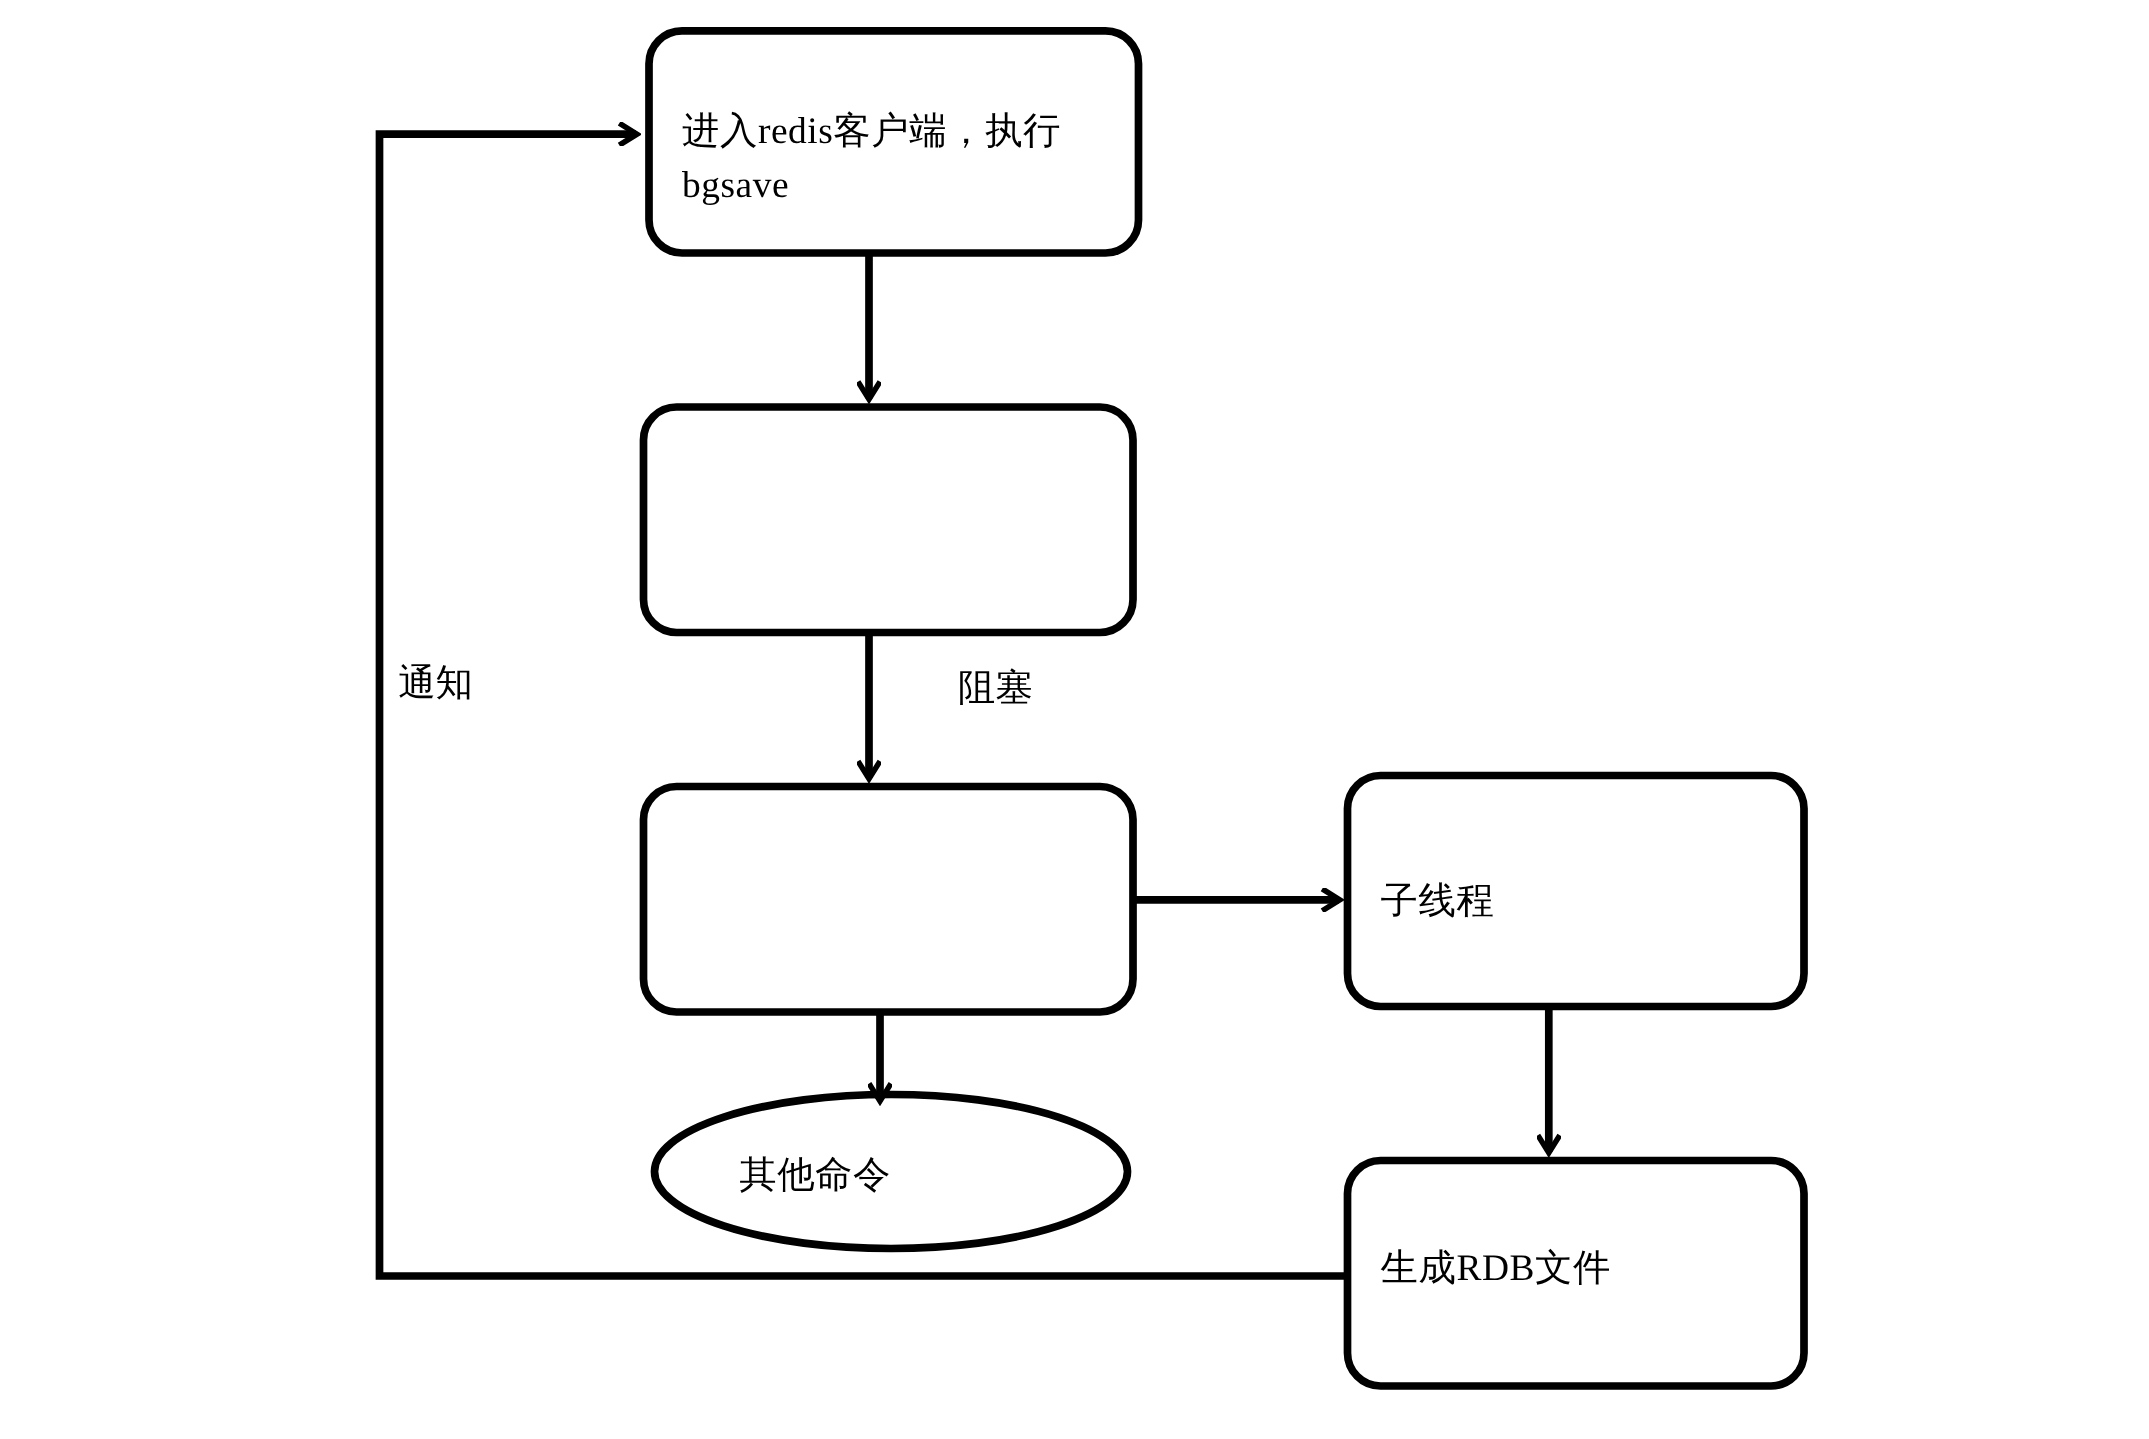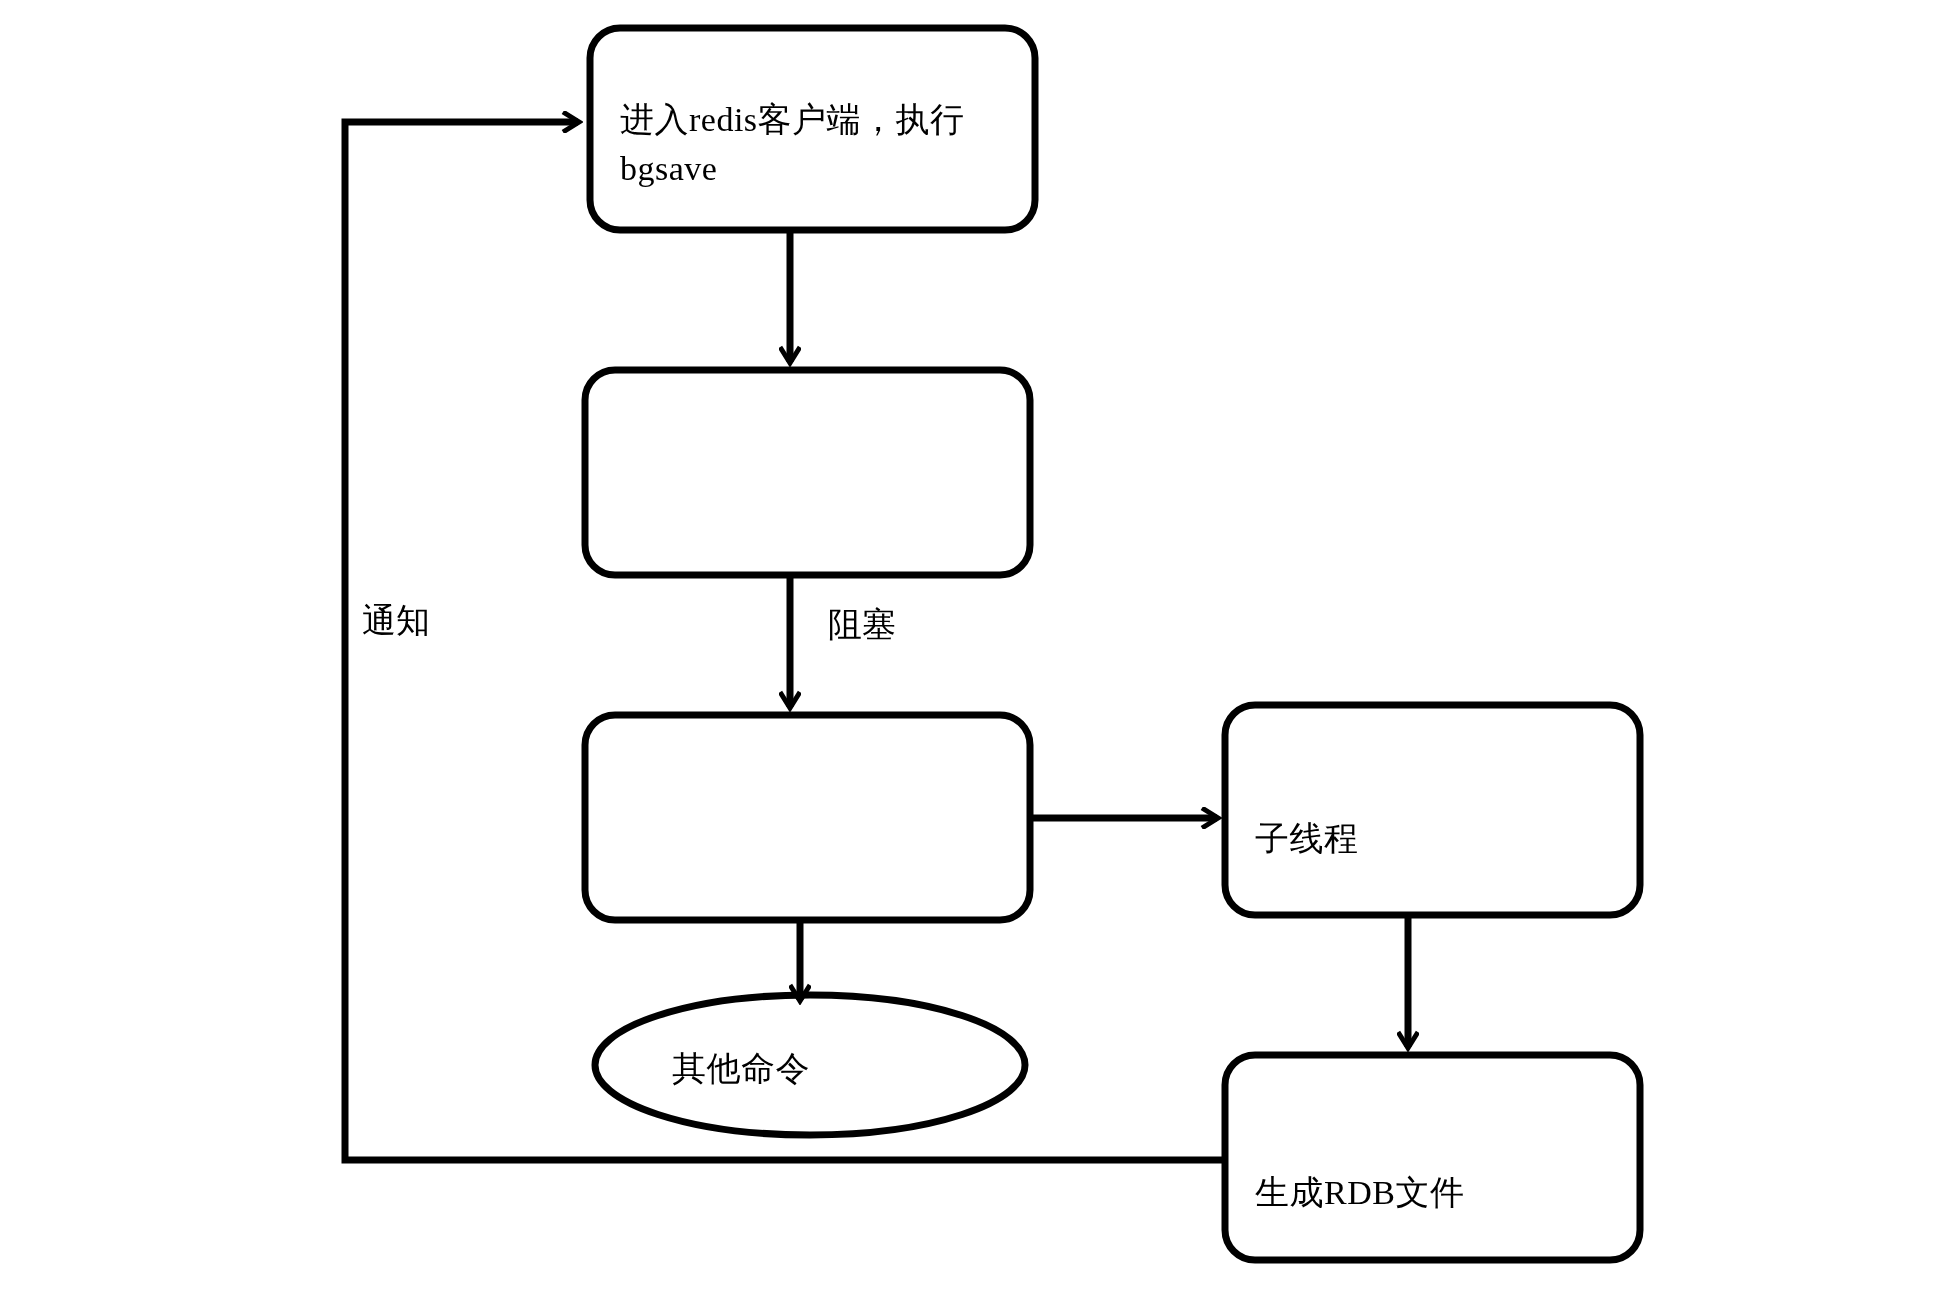--- a/index.html
+++ b/index.html
@@ -75,23 +75,23 @@
     <line x1="1408" y1="915" x2="1408" y2="1047" stroke="#000000" stroke-width="7" marker-end="url(#openArrow)"></line>
 
     <path d="M 1225 1160 L 345 1160 L 345 122 L 578 122" fill="none" stroke="#000000" stroke-width="7" stroke-linejoin="miter" marker-end="url(#openArrow)"></path>
   </svg>
 
   <div class="node-label" style="left:620px; top:95px; width:400px;">进入redis客户端，执行
 bgsave</div>
 
 
 
-  <div class="node-label" style="left:1255px; top:817px; width:360px;font-family:Liberation Mono, monospace;">子线程</div>
+  <div class="node-label" style="left:1255px; top:795px; width:360px;">子线程</div>
 
   <div class="node-label" style="left:627px; top:1044px; width:320px;margin-left:45px;">其他命令</div>
 
-  <div class="node-label" style="left:1255px; top:1168px; width:380px;">生成RDB文件</div>
+  <div class="node-label" style="left:1255px; top:1129px; width:380px;">生成RDB文件</div>
 
   <div class="edge-label" style="left:362px; top:598px;">通知</div>
 
-  <div class="edge-label" style="left:828px; top:602px;">阻塞</div>
+  <div class="edge-label" style="left:871px; top:602px;">阻塞</div>
 
 </div>
 
 </body></html>

